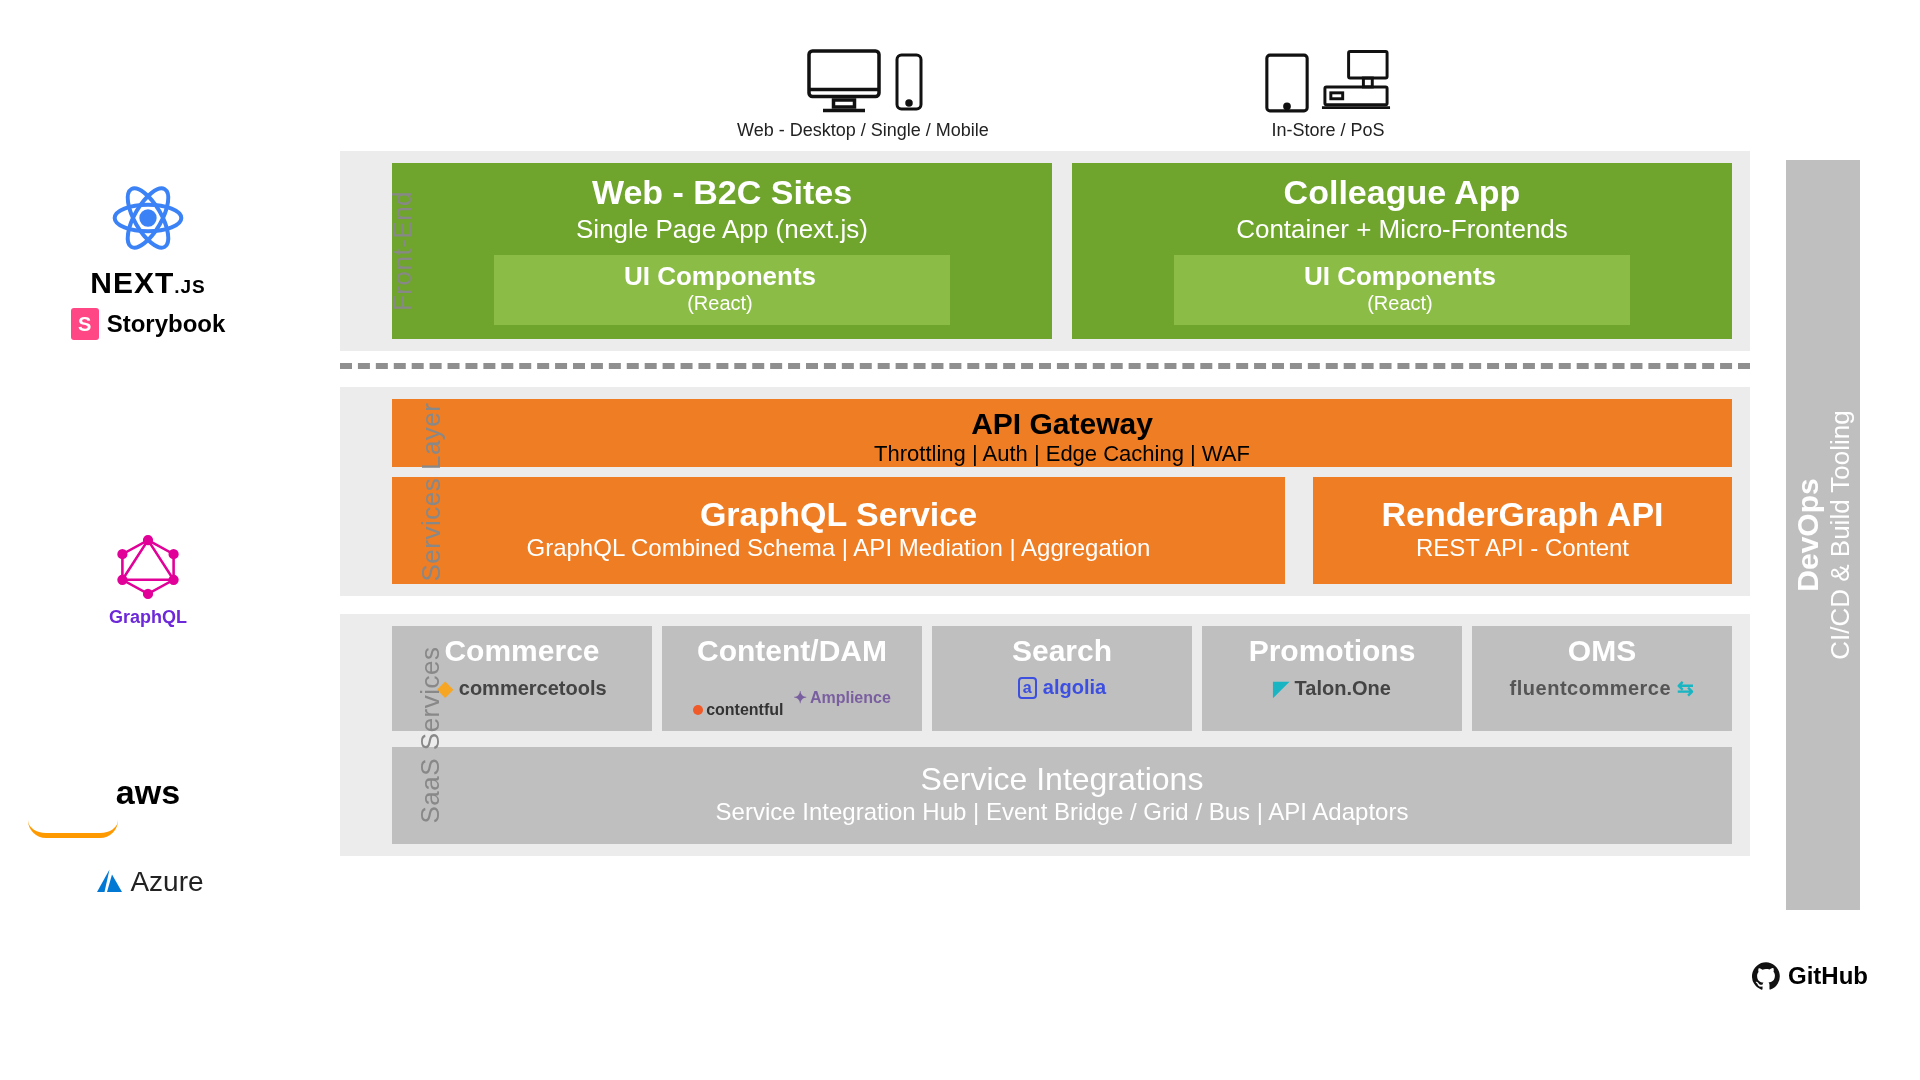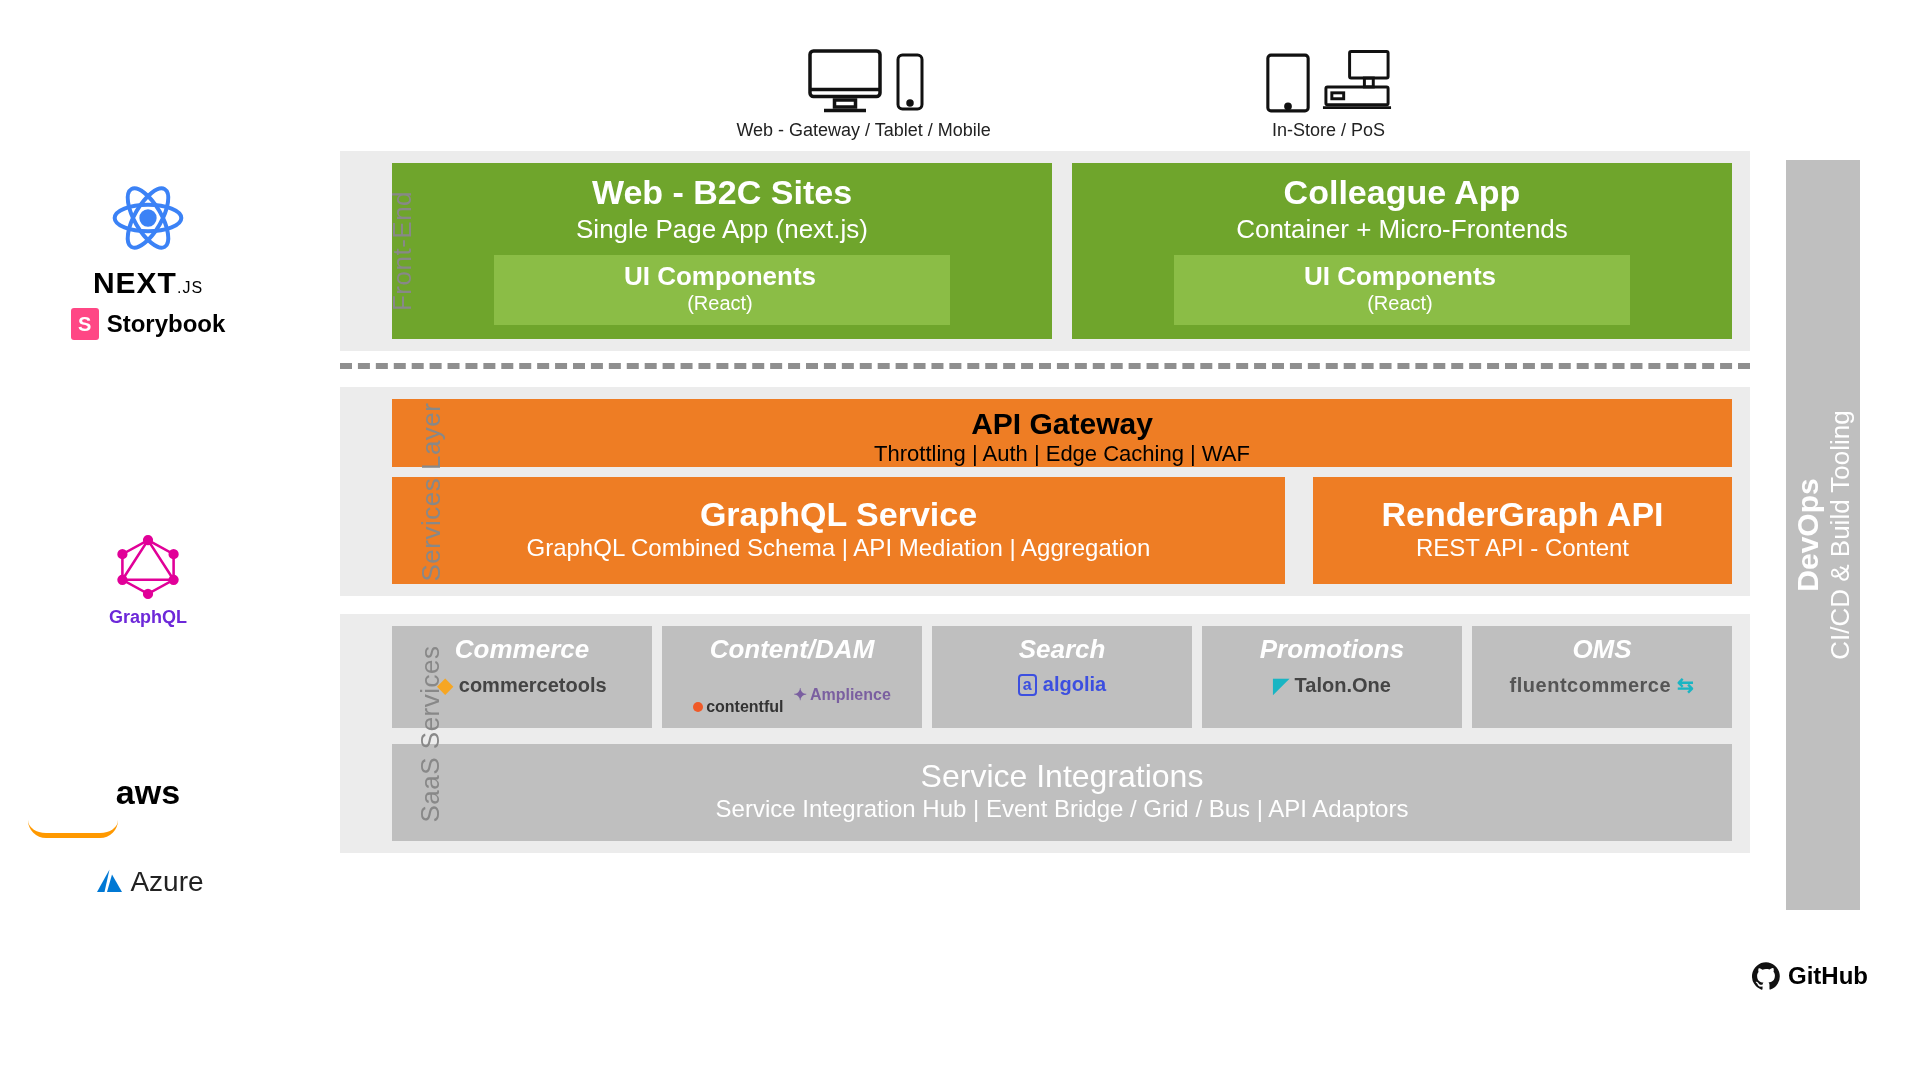--- a/index.html
+++ b/index.html
@@ -51,32 +51,32 @@
   .svc-row { display:flex; gap: 28px; margin-top: 10px; }
   .svc-box { background:#ee7d24; color:#fff; text-align:center; padding: 18px 12px 22px 12px; }
   .svc-box h2 { font-size: 34px; font-weight: 800; }
   .svc-box .sub { font-size: 24px; }
   .svc-box.a { flex: 2.2; }
   .svc-box.b { flex: 1; }
 
   
   .saas-row { display:flex; gap: 10px; }
   .saas-box { flex:1; background:#bfbfbf; color:#fff; text-align:center; padding: 8px 6px 12px 6px; }
-  .saas-box h3 { font-size: 26px; font-weight: 800; font-style: italic; }
+  .saas-box h3 { font-size: 30px; font-weight: 800; }
   .vendor { color:#333; font-size: 20px; font-weight: 600; display:flex; align-items:center; justify-content:center; gap:6px; margin-top:8px;}
   .integ { background:#bfbfbf; color:#fff; text-align:center; margin-top: 16px; padding: 14px 10px 18px 10px; }
   .integ h2 { font-size: 32px; font-weight: 400; }
   .integ .sub { font-size: 24px; }
 
   
   .dot { display:inline-block; width:10px; height:10px; border-radius:50%; }
   svg { display:block; }
   .react-logo { color:#2196f3; }
   .next-logo { font-family: Arial, sans-serif; font-weight: 800; font-size: 30px; letter-spacing: 1px;}
-  .next-logo small { font-size: 16px; font-weight:400;}
+  .next-logo small { font-size: 19px; font-weight:700;}
   .storybook { display:flex; align-items:center; gap:8px; justify-content:center; font-weight:700; font-size:24px;}
   .sb-badge { background:#ff4785; color:#fff; width:28px; height:32px; display:flex; align-items:center; justify-content:center; font-weight:800; font-size:20px; border-radius:3px;}
   .aws { font-weight:800; font-size:34px; }
   .aws-swoosh { width:90px; height:18px; border-bottom:5px solid #ff9900; border-radius: 0 0 60px 60px; margin: -2px auto 0 auto;}
   .azure { display:flex; align-items:center; gap:8px; justify-content:center; font-size:28px; color:#222;}
   .algolia { color:#3c4fe0; font-weight:700;}
   .akeneo { color:#5a2a82; font-weight:700;}
   .talon { color:#444; font-weight:700;}
   .fluent { color:#555; font-weight:700; letter-spacing:.5px;}
   .ct { color:#444; font-weight:600;}
@@ -155,21 +155,21 @@
               <rect x="4" y="4" width="40" height="26" rx="2"></rect>
               <line x1="4" y1="26" x2="44" y2="26"></line>
               <rect x="18" y="32" width="12" height="4"></rect>
               <line x1="12" y1="38" x2="36" y2="38"></line>
             </svg>
           <svg width="30" height="64" viewBox="0 0 20 40" fill="none" stroke="#111" stroke-width="2">
               <rect x="2" y="2" width="16" height="36" rx="3"></rect>
               <circle cx="10" cy="34" r="1.5" fill="#111"></circle>
             </svg>
         </div>
-        <div class="channel-label">Web - Gateway / Tablet / Mobile</div>
+        <div class="channel-label">Web - Desktop / Single / Mobile</div>
       </div>
       <div class="channel">
         <div class="channel-icons">
           <svg width="48" height="62" viewBox="0 0 30 40" fill="none" stroke="#111" stroke-width="2">
               <rect x="2" y="2" width="26" height="36" rx="2"></rect>
               <circle cx="15" cy="35" r="1.5" fill="#111"></circle>
             </svg>
           <svg width="74" height="66" viewBox="0 0 50 44" fill="none" stroke="#111" stroke-width="2">
               <rect x="20" y="2" width="26" height="18" rx="1"></rect>
               <rect x="30" y="20" width="6" height="6"></rect>

